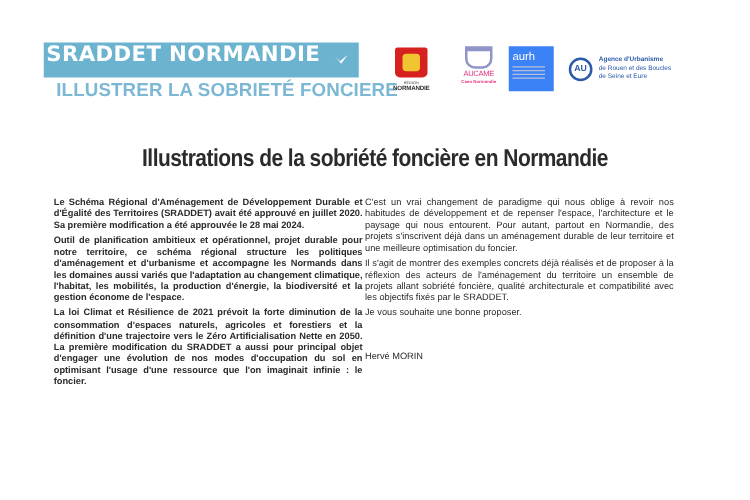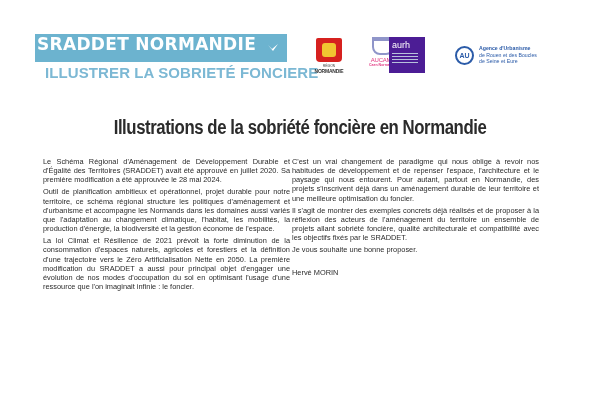--- a/index.html
+++ b/index.html
@@ -31,43 +31,43 @@
     background: #f1c531; border-radius: 3px;
   }
   .logo-normandie .small { font-size: 3px; text-align: center; color: #333; margin-top: 2px; }
   .logo-normandie .word { font-size: 5px; font-weight: bold; text-align: center; color: #333; letter-spacing: -0.2px; }
 
   .logo-aucame { left: 366px; top: 37px; width: 34px; height: 36px; text-align: center; }
   .logo-aucame .mark { width: 22px; height: 18px; margin: 0 auto; border: 2px solid #8f95c9; border-top-width: 4px; border-radius: 0 0 8px 8px; }
   .logo-aucame .name { font-size: 6px; color: #e2347f; margin-top: 2px; letter-spacing: -0.2px; }
   .logo-aucame .sub { font-size: 3.5px; color: #e2347f; font-weight: bold; }
 
-  .logo-aurh { left: 389px; top: 37px; width: 36px; height: 36px; background: #4c1d95; padding: 3px; }
+  .logo-aurh { left: 407px; top: 37px; width: 36px; height: 36px; background: #3b82f6; padding: 3px; }
   .logo-aurh .name { font-size: 9px; color: #ffffff; letter-spacing: 0px; }
   .logo-aurh .lines { margin-top: 3px; }
   .logo-aurh .lines div { height: 1px; background: #b7c1db; margin-bottom: 2px; width: 85%; }
 
   .logo-agence { left: 455px; top: 41px; width: 120px; height: 28px; display: flex; align-items: center; }
   .logo-agence .circle { width: 19px; height: 19px; border-radius: 50%; border: 2px solid #2b5ba8; display: flex; align-items: center; justify-content: center; font-size: 7px; color: #2b5ba8; font-weight: bold; flex-shrink: 0; }
   .logo-agence .txt { margin-left: 5px; font-size: 5.2px; line-height: 6.5px; color: #2b5ba8; }
   .logo-agence .txt .l1 { font-weight: bold; }
 
   
   .doc-title {
     position: absolute; left: 0; width: 600px; top: 116px; text-align: center;
     font-family: "Liberation Sans", sans-serif; font-size: 19.5px; color: #2b2b2b;
     letter-spacing: -0.5px; transform: scaleX(0.86); transform-origin: 300px 0;
   }
 
   
   .col { position: absolute; top: 157px; width: 247px; font-size: 7.4px; line-height: 9.15px; color: #2a2a2a; text-align: justify; hyphens: manual; }
-  .col-left { left: 43px; }
+  .col-left { left: 43px; font-weight: bold; }
   .col-right { left: 292px; }
   .col p { margin-bottom: 3px; }
-  .signature { margin-top: 13px; }
+  .signature { margin-top: 25px; }
 </style>
 </head>
 <body>
 
 <div class="banner">
   <span class="banner-title">SRADDET NORMANDIE</span>
   <svg class="banner-bird" viewBox="0 0 12 12">
     <path d="M1 3 L5 7 L11 2 L6 9 Z" fill="#ffffff"></path>
   </svg>
 </div>

